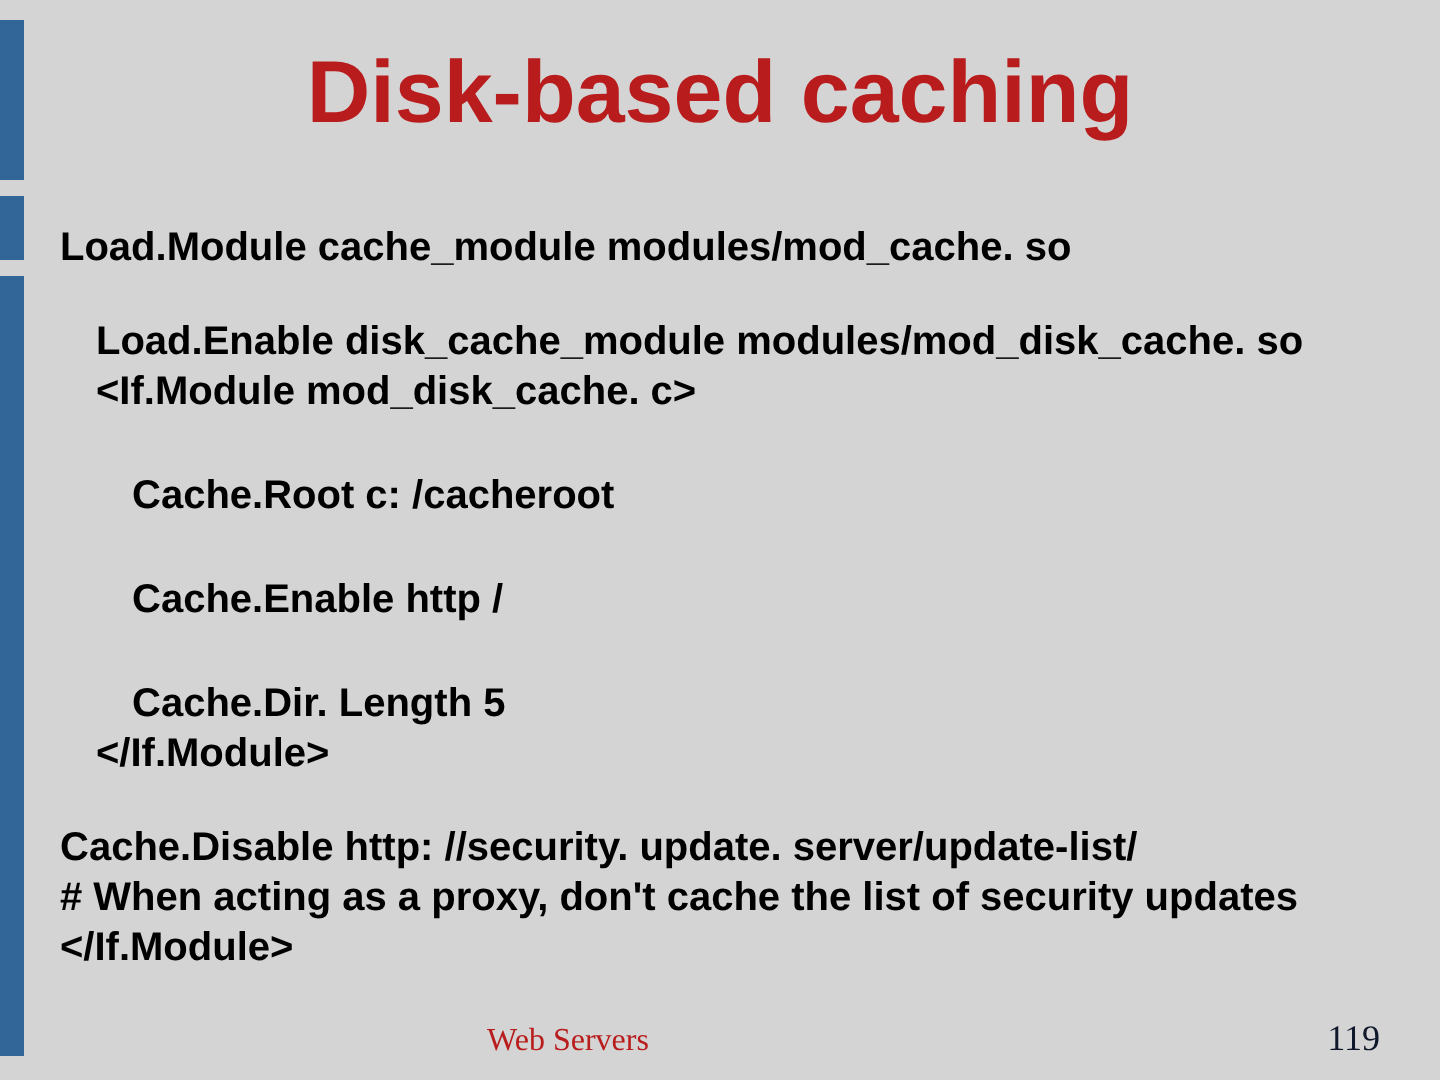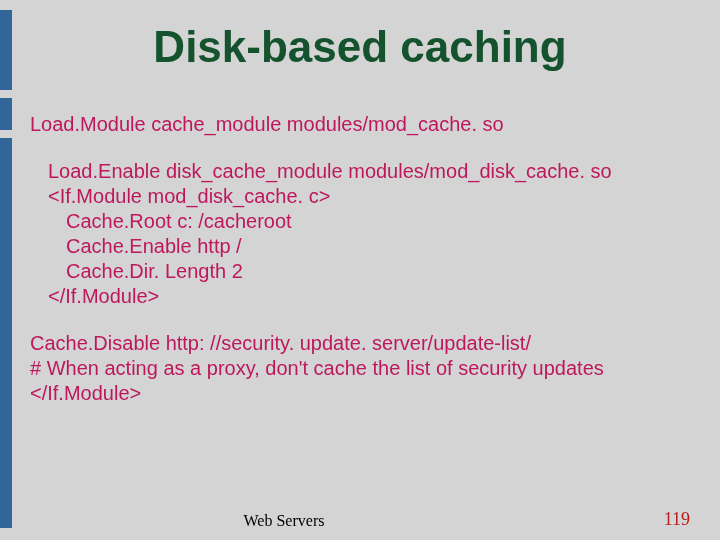--- a/index.html
+++ b/index.html
@@ -19,73 +19,74 @@
   .ab2 { top: 98px; height: 32px; }
   .ab3 { top: 138px; height: 390px; }
   .title {
     position: absolute;
     top: 22px;
     left: 0;
     width: 720px;
     text-align: center;
     font-size: 44px;
     font-weight: bold;
-    color: #14532d;
+    color: #b91c1c;
     letter-spacing: 0px;
   }
   .content {
     position: absolute;
     top: 112px;
     left: 30px;
     right: 30px;
     font-size: 20px;
     line-height: 1.25;
-    color: #be185d;
+    color: #000000;
+    font-weight: bold;
   }
   .block { margin-bottom: 22px; }
   .ind1 { padding-left: 18px; }
-  .ind2 { padding-left: 36px; }
+  .ind2 { padding-left: 36px; margin-top: 27px; }
   .footer-label {
     position: absolute;
     bottom: 10px;
     left: 0;
     width: 568px;
     text-align: center;
     font-family: "Times New Roman", Times, serif;
     font-size: 16px;
-    color: #000000;
+    color: #b91c1c;
   }
   .page-number {
     position: absolute;
     bottom: 10px;
     right: 30px;
     font-family: "Times New Roman", Times, serif;
     font-size: 18px;
-    color: #b91c1c;
+    color: #0f172a;
   }
 </style>
 </head>
 <body>
 
 <div class="accent-bar ab1"></div>
 <div class="accent-bar ab2"></div>
 <div class="accent-bar ab3"></div>
 
 <div class="title">Disk-based caching</div>
 
 <div class="content">
   <div class="block">
     <div>Load.Module cache_module modules/mod_cache. so</div>
   </div>
   <div class="block">
     <div class="ind1">Load.Enable disk_cache_module modules/mod_disk_cache. so</div>
     <div class="ind1">&lt;If.Module mod_disk_cache. c&gt;</div>
     <div class="ind2">Cache.Root c: /cacheroot</div>
     <div class="ind2">Cache.Enable http /</div>
-    <div class="ind2">Cache.Dir. Length 2</div>
+    <div class="ind2">Cache.Dir. Length 5</div>
     <div class="ind1">&lt;/If.Module&gt;</div>
   </div>
   <div>
     <div>Cache.Disable http: //security. update. server/update-list/</div>
     <div># When acting as a proxy, don't cache the list of security updates</div>
     <div>&lt;/If.Module&gt;</div>
   </div>
 </div>
 
 <div class="footer-label">Web Servers</div>

